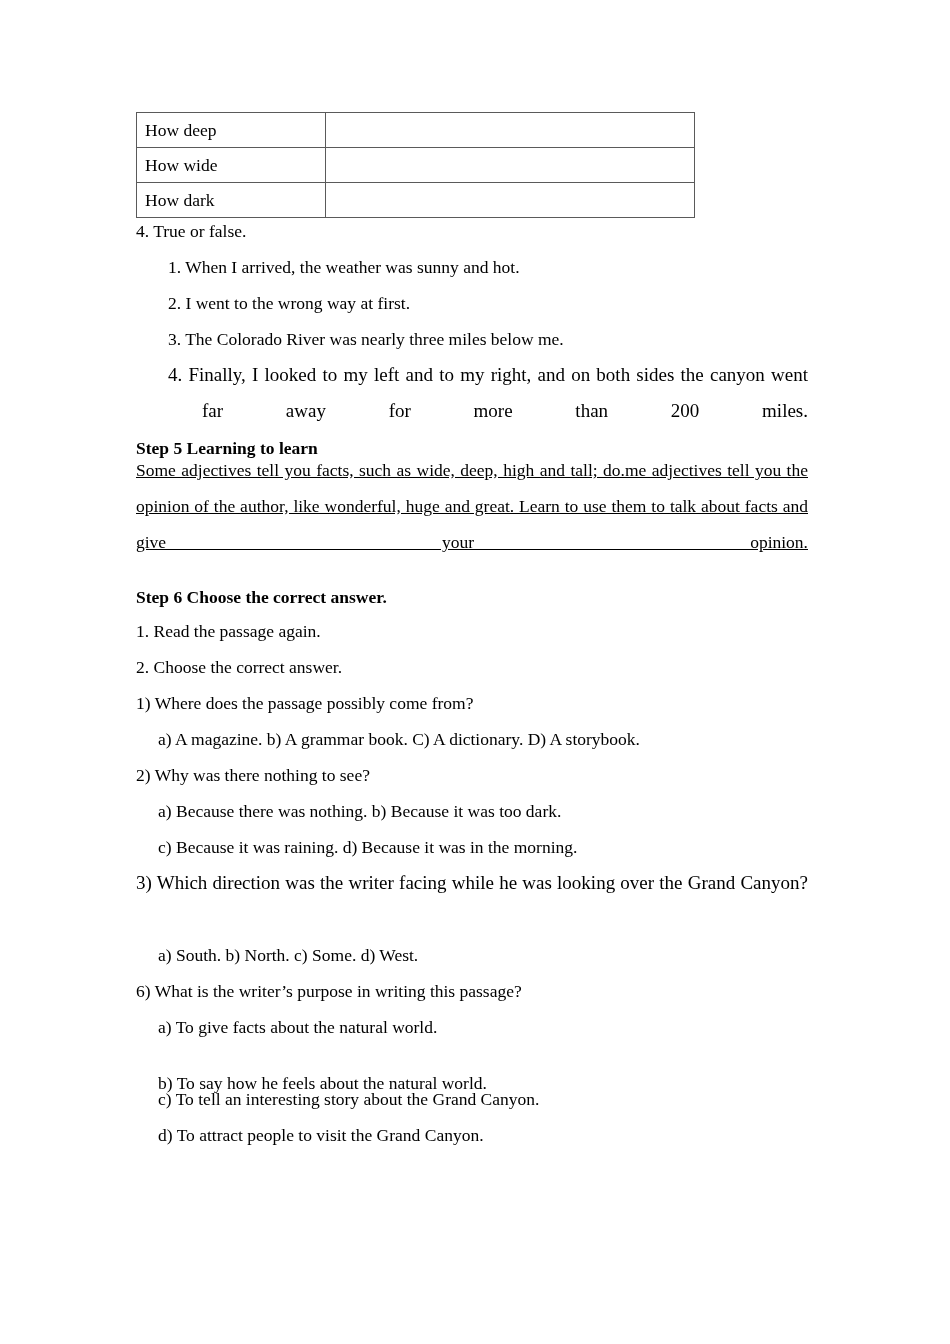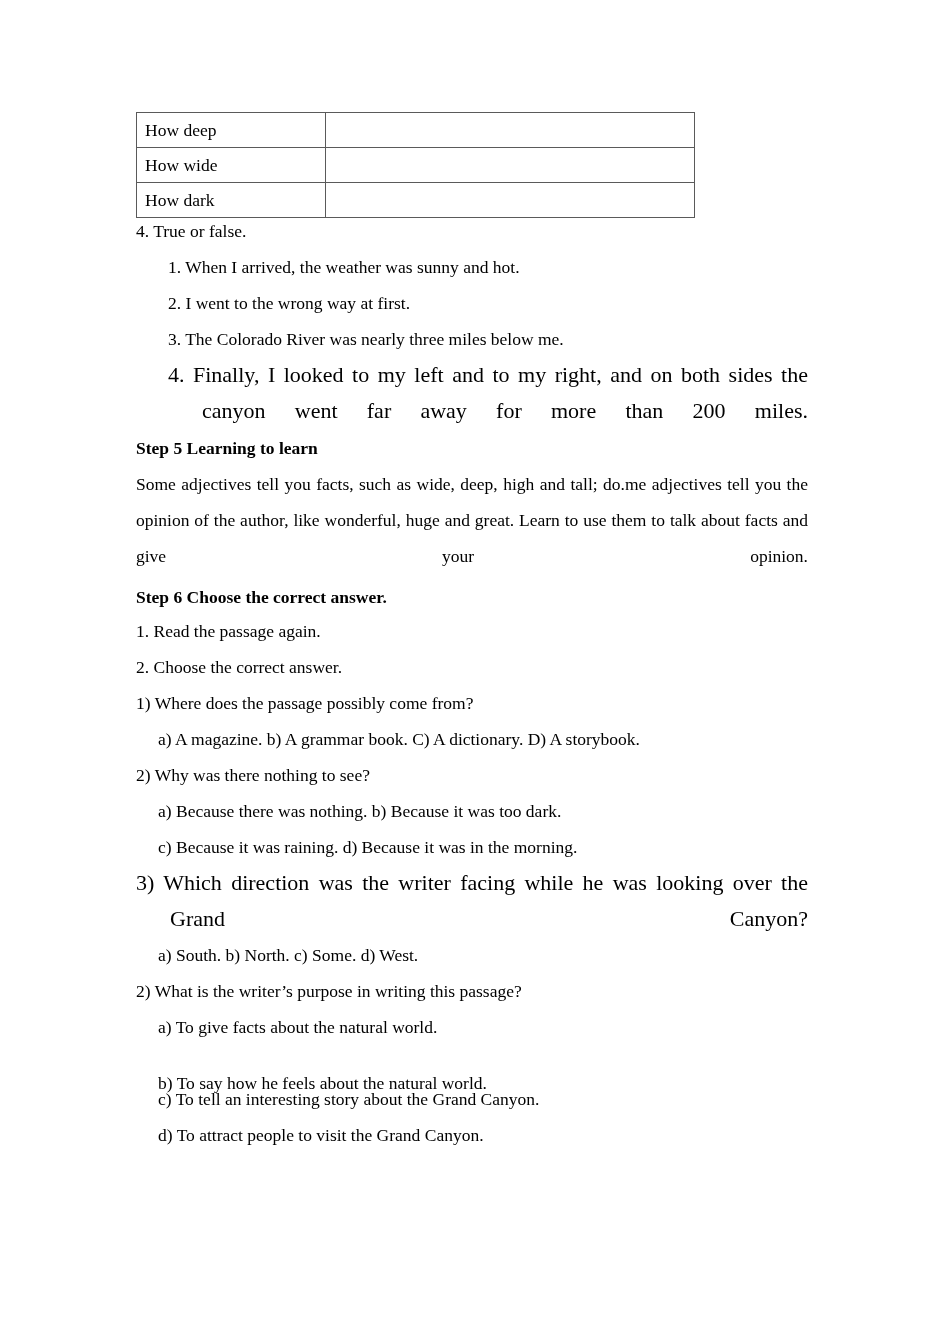--- a/index.html
+++ b/index.html
@@ -55,21 +55,21 @@
   .block.justify {
     text-align: justify;
     text-justify: inter-word;
   }
   .block.bold { font-weight: bold; }
 
   
   .hang {
     position: absolute;
     width: 666px;
-    font-size: 22px;
+    font-size: 19px;
     line-height: 36px;
     text-align: justify;
     text-justify: inter-word;
   }
   .hang > .body {
     display: block;
     padding-left: 34px;
     text-indent: -34px;
   }
   .hang.deep > .body {
@@ -115,39 +115,39 @@
   <div class="block indent-2" style="top:285px;">2. I went to the wrong way at first.</div>
 
   <div class="block indent-2" style="top:321px;">3. The Colorado River was nearly three miles below me.</div>
 
   <div class="hang deep" style="top:357px;">
     <span class="body">4. Finally, I looked to my left and to my right, and on both sides the canyon went far away for more than 200 miles.</span>
   </div>
 
   <div class="block bold" style="top:430px;left:-6px;">Step 5 Learning to learn</div>
 
-  <div class="block justify" style="top:466px;left:-6px;width:672px;">Some adjectives tell you facts, such as wide, deep, high and tall; do.me adjectives tell you the opinion of the author, like wonderful, huge and great. Learn to use them to talk about facts and give your opinion.</div>
+  <div class="block justify" style="top:452px;left:-6px;width:672px;text-decoration:underline;">Some adjectives tell you facts, such as wide, deep, high and tall; do.me adjectives tell you the opinion of the author, like wonderful, huge and great. Learn to use them to talk about facts and give your opinion.</div>
 
   <div class="block bold" style="top:579px;left:-6px;">Step 6 Choose the correct answer.</div>
 
   <div class="block" style="top:613px;left:-6px;">1. Read the passage again.</div>
 
   <div class="block" style="top:649px;left:-6px;">2. Choose the correct answer.</div>
 
   <div class="block" style="top:685px;left:-6px;">1) Where does the passage possibly come from?</div>
   <div class="block indent-3" style="top:721px;">a) A magazine.   b) A grammar book.  C) A dictionary.  D) A storybook.</div>
 
   <div class="block" style="top:757px;left:-6px;">2) Why was there nothing to see?</div>
   <div class="block indent-3" style="top:793px;">a) Because there was nothing.  b) Because it was too dark.</div>
   <div class="block indent-3" style="top:829px;">c) Because it was raining.    d) Because it was in the morning.</div>
 
   <div class="hang" style="top:865px;left:-6px;width:672px;">
     <span class="body">3) Which direction was the writer facing while he was looking over the Grand Canyon?</span>
   </div>
   <div class="block indent-3" style="top:937px;">a) South.  b) North.   c) Some.   d) West.</div>
 
-  <div class="block" style="top:973px;left:-6px;">2) What is the writer’s purpose in writing this passage?</div>
+  <div class="block" style="top:973px;left:-6px;">6) What is the writer’s purpose in writing this passage?</div>
   <div class="block indent-3" style="top:1009px;">a) To give facts about the natural world.</div>
   <div class="block indent-3" style="top:1045px;margin-top:20px;">b) To say how he feels about the natural world.</div>
   <div class="block indent-3" style="top:1081px;">c) To tell an interesting story about the Grand Canyon.</div>
   <div class="block indent-3" style="top:1117px;">d) To attract people to visit the Grand Canyon.</div>
 
 </div>
 
 </body></html>

